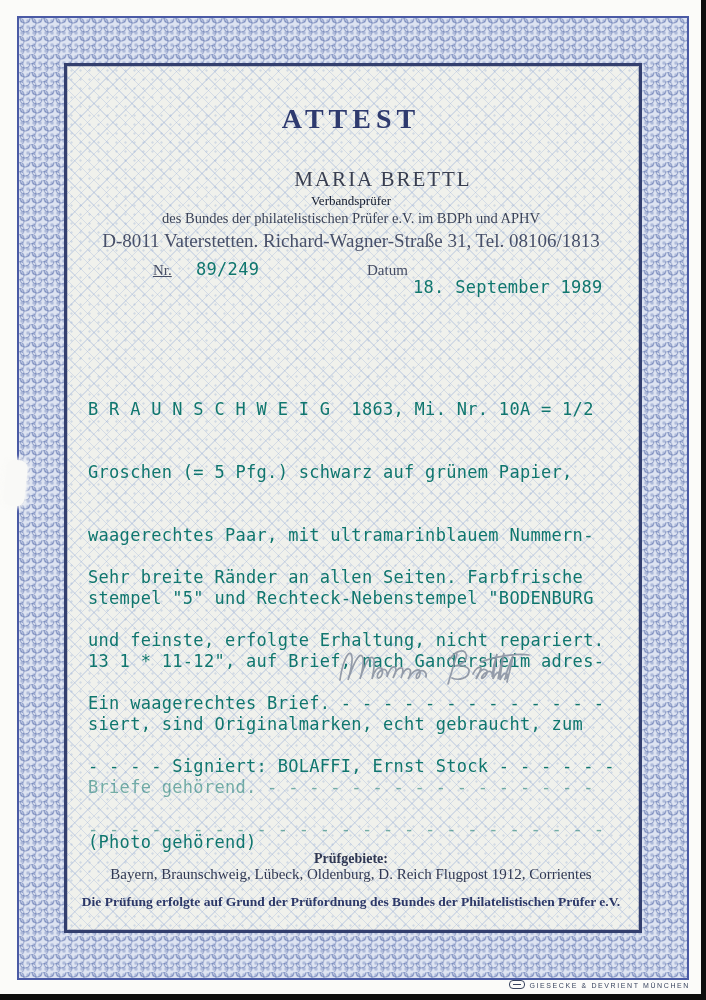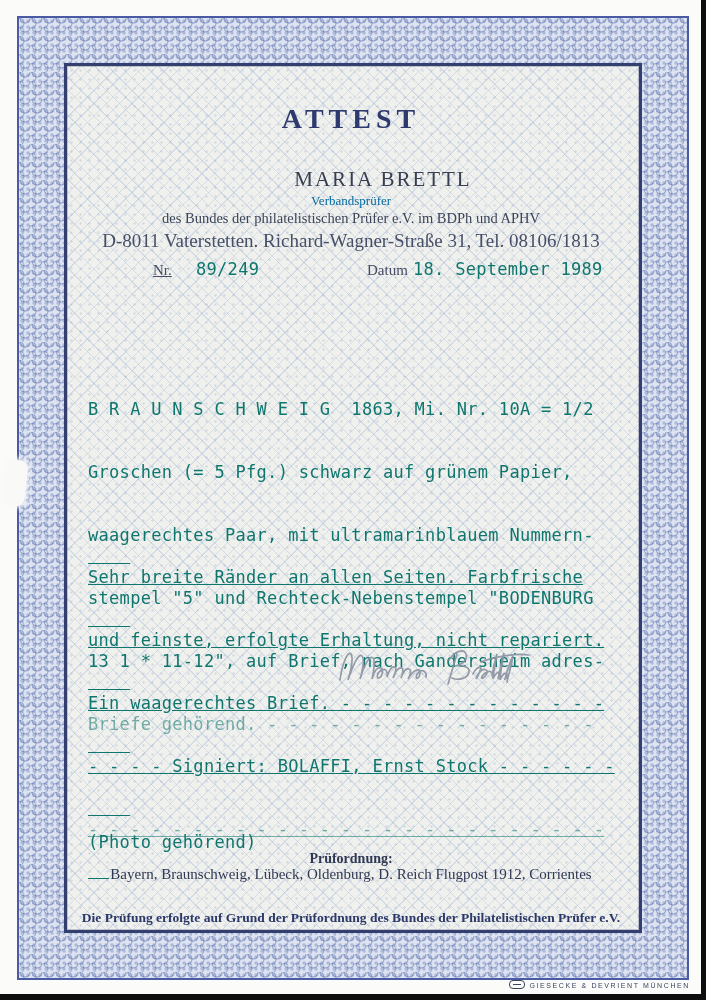--- a/index.html
+++ b/index.html
@@ -40,42 +40,42 @@
     position:absolute;left:5px;top:460px;width:21px;height:46px;
     background:#f9f9f7;border-radius:8px;transform:rotate(6deg);
     box-shadow:0 0 4px 2px rgba(249,249,247,.9);
   }
   .abs{position:absolute;}
   .centered{left:0;width:702px;text-align:center;}
   .title{
     top:103px;font-size:28px;letter-spacing:5px;color:#2e3a6e;font-weight:600;
   }
   .name{top:167px;font-size:21px;letter-spacing:2px;color:#383e50;margin-left:32px;}
-  .role{top:193px;font-size:13px;color:#0369a1;font-family:Liberation Serif, serif;}
+  .role{top:193px;font-size:13px;color:#0f172a;font-family:Liberation Serif, serif;}
   .assoc{top:210px;font-size:14.5px;color:#3b4358;}
   .addr{top:230px;font-size:19px;color:#474f68;}
   .label-serif{font-size:15px;color:#454c63;}
   .mono{
     font-family:"DejaVu Sans Mono","Liberation Mono",monospace;
     color:#0f766e;letter-spacing:.3px;white-space:pre;
   }
   .nr-label{left:153px;top:262px;text-decoration:underline;}
   .nr-value{left:196px;top:259px;font-size:17px;}
   .date-label{left:367px;top:262px;}
-  .date-value{left:413px;top:259px;font-size:17px;}
+  .date-value{left:413px;top:277px;font-size:17px;}
   .para{left:88px;font-size:17px;line-height:21px;}
   .para div{height:21px;}
   .faded{opacity:.55;}
   .p1{top:357px;}
-  .p2{top:525px;text-decoration:underline;}
+  .p2{top:525px;}
   .sig{left:330px;top:628px;}
   .photo-note{left:88px;top:832px;font-size:17px;}
   .areas-label{top:851px;font-size:14px;color:#2f3752;font-weight:600;}
   .areas-list{top:866px;font-size:15px;color:#2f3752;}
-  .footer-note{top:894px;font-size:13.5px;color:#2c3868;font-weight:600;margin-top:16px;}
+  .footer-note{top:894px;font-size:13.5px;color:#2c3868;font-weight:600;}
   .imprint{
     left:400px;top:980px;width:290px;text-align:right;
     font-family:"Liberation Sans","DejaVu Sans",sans-serif;
     font-size:7px;letter-spacing:1.6px;color:#39445f;
   }
   .gd-logo{
     display:inline-block;width:14px;height:7px;border:1px solid #39445f;
     border-radius:4px;vertical-align:-1px;margin-right:4px;position:relative;
   }
   .gd-logo:after{
@@ -101,20 +101,21 @@
   <div class="abs mono nr-value">89/249</div>
   <div class="abs label-serif date-label">Datum</div>
   <div class="abs mono date-value">18. September 1989</div>
 
   <div class="abs mono para p1">
     <div>B R A U N S C H W E I G  1863, Mi. Nr. 10A = 1/2</div>
     <div>Groschen (= 5 Pfg.) schwarz auf grünem Papier,</div>
     <div>waagerechtes Paar, mit ultramarinblauem Nummern-</div>
     <div>stempel "5" und Rechteck-Nebenstempel "BODENBURG</div>
     <div>13 1 * 11-12", auf Brief, nach Gandersheim adres-</div>
+    <div>siert, sind Originalmarken, echt gebraucht, zum</div>
     <div class="faded">Briefe gehörend. - - - - - - - - - - - - - - - -</div>
   </div>
 
   <div class="abs mono para p2">
     <div>Sehr breite Ränder an allen Seiten. Farbfrische</div>
     <div>und feinste, erfolgte Erhaltung, nicht repariert.</div>
     <div>Ein waagerechtes Brief. - - - - - - - - - - - - -</div>
     <div>- - - - Signiert: BOLAFFI, Ernst Stock - - - - - -</div>
     <div class="faded">- - - - - - - - - - - - - - - - - - - - - - - - -</div>
   </div>
@@ -125,21 +126,21 @@
         <path d="M10,52 C12,36 18,22 21,26 C24,30 20,46 18,52 C24,34 29,25 32,28 C35,31 32,45 30,51 C35,35 40,27 43,30 C46,33 43,46 42,51 C44,43 48,38 51,40 C54,42 52,49 49,50 C46,51 47,44 52,42 C56,40 58,44 57,49 C59,42 62,38 65,39 C67,40 65,47 63,50 C65,43 69,39 72,40 C74,41 72,48 71,50 C73,44 76,40 79,41 C82,42 80,48 78,51 C81,45 86,41 89,42 C91,43 90,48 88,50 C86,52 85,47 89,44 C93,41 97,44 96,49"></path>
         <path d="M127,26 C124,36 121,46 118,56 M119,32 C125,23 134,20 136,26 C138,31 132,37 125,38 C133,37 140,39 139,44 C138,50 129,53 122,50"></path>
         <path d="M143,46 C145,41 149,38 151,40 C149,46 147,50 146,51 C149,43 153,40 156,42 C159,43 156,48 153,50 C150,52 152,46 157,44 C161,42 163,45 162,49 C163,41 165,32 167,26 C165,37 163,47 163,51 C165,46 168,43 170,45 C169,48 168,50 168,51 C170,41 172,31 174,25 C172,36 170,47 170,52 C172,47 175,44 177,46 C179,47 177,50 175,51 C177,43 180,34 183,28 C181,39 178,49 177,54"></path>
         <path d="M151,34 C163,29 186,25 199,27"></path>
       </g>
     </svg>
   </div>
 
   <div class="abs mono photo-note">(Photo gehörend)</div>
 
-  <div class="abs centered areas-label">Prüfordnung:</div>
+  <div class="abs centered areas-label">Prüfgebiete:</div>
   <div class="abs centered areas-list">Bayern, Braunschweig, Lübeck, Oldenburg, D. Reich Flugpost 1912, Corrientes</div>
 
   <div class="abs centered footer-note">Die Prüfung erfolgte auf Grund der Prüfordnung des Bundes der Philatelistischen Prüfer e.V.</div>
 
   <div class="abs imprint">
     <span class="gd-logo"></span><span>GIESECKE &amp; DEVRIENT MÜNCHEN</span>
   </div>
 </div>
 
 </body></html>

